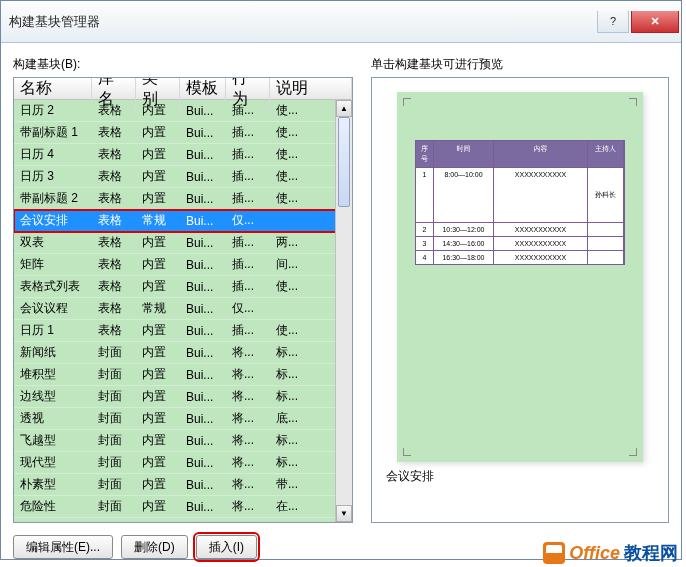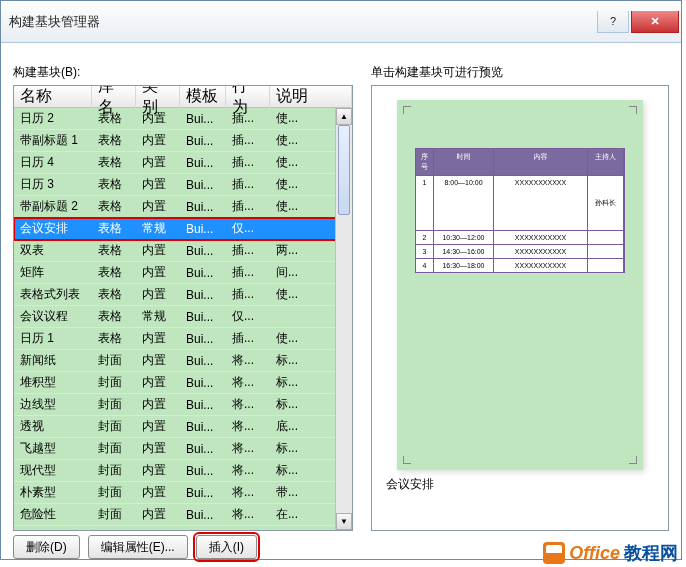--- a/index.html
+++ b/index.html
@@ -34,21 +34,21 @@
       font-size: 11px;
       border: 1px solid #b0c4de; border-top: none;
       background: linear-gradient(#f8f8f8, #e0e8f0);
     }
     .win-close {
       width: 48px;
       background: linear-gradient(#e88, #c93232);
       border-color: #b02020;
       color: #fff; font-weight: bold;
     }
-    .content { padding: 21px 12px; display: flex; height: 486px; }
+    .content { padding: 13px 12px; display: flex; height: 486px; }
     .left { width: 340px; }
     .left-label { margin-bottom: 4px; }
     .table-wrap {
       border: 1px solid #8a9aa8; height: 446px;
       position: relative; overflow: hidden;
       background: #c0e6c0;
     }
     .thead { display: flex; background: linear-gradient(#fff,#e8e8e8);
       border-bottom: 1px solid #c0c0c0; height: 22px; align-items:center;
       position: sticky; top:0; }
@@ -324,22 +324,22 @@
                 </div>
               </div>
           </div>
         </div>
         <div class="preview-caption">会议安排</div>
       </div>
     </div>
   </div>
 
   <div class="button-row">
+    <button class="btn">编辑属性(E)...</button>
     <button class="btn">删除(D)</button>
-    <button class="btn">编辑属性(E)...</button>
     <button class="btn highlight">插入(I)</button>
   </div>
 
 </div>
 
 <div class="watermark">
   <div class="o-logo"></div>
   <span class="wm-office">Office</span>
     <span class="wm-cn">教程网</span>
 </div>

